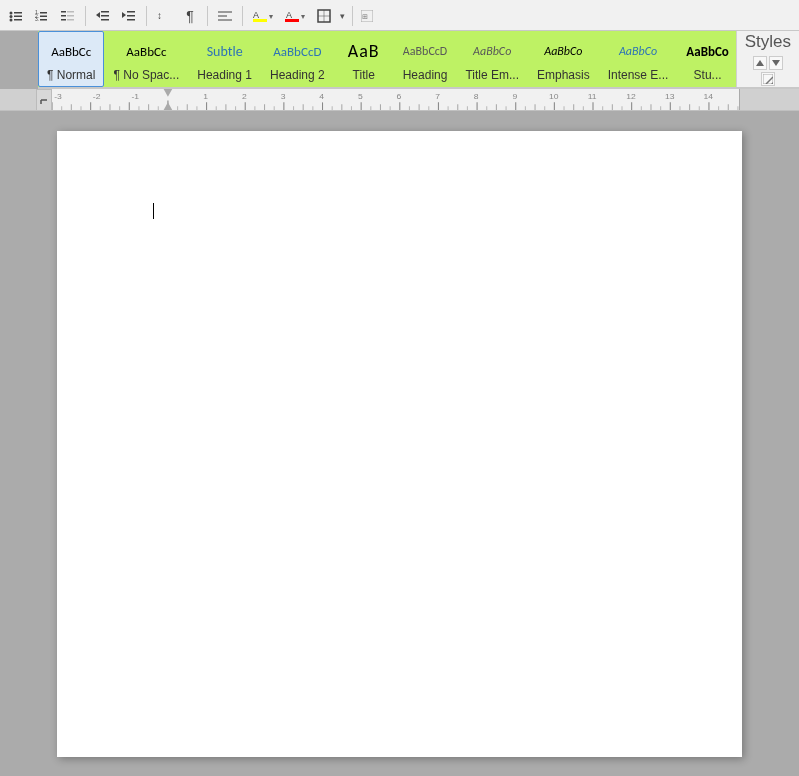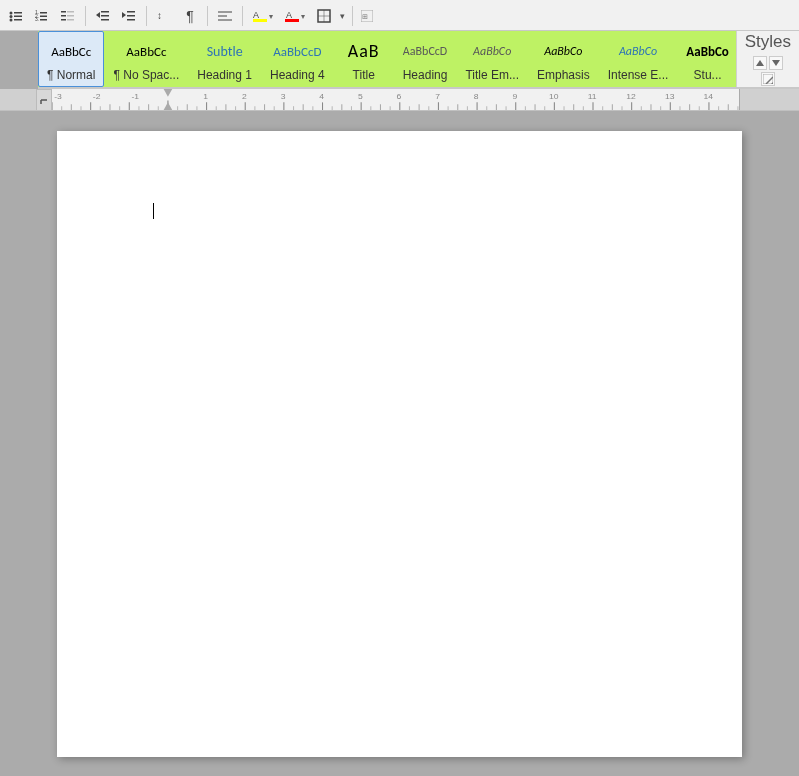--- a/index.html
+++ b/index.html
@@ -324,21 +324,21 @@
     <div class="style-preview">
       <span class="preview-h1">Subtle</span>
     </div>
     <div class="style-label">Heading 1</div>
   </div>
 
   <div class="style-item">
     <div class="style-preview">
       <span class="preview-h2">AaBbCcD</span>
     </div>
-    <div class="style-label">Heading 4</div>
+    <div class="style-label">Heading 2</div>
   </div>
 
   <div class="style-item">
     <div class="style-preview">
       <span class="preview-title">AaB</span>
     </div>
     <div class="style-label">Title</div>
   </div>
 
   <div class="style-item">

